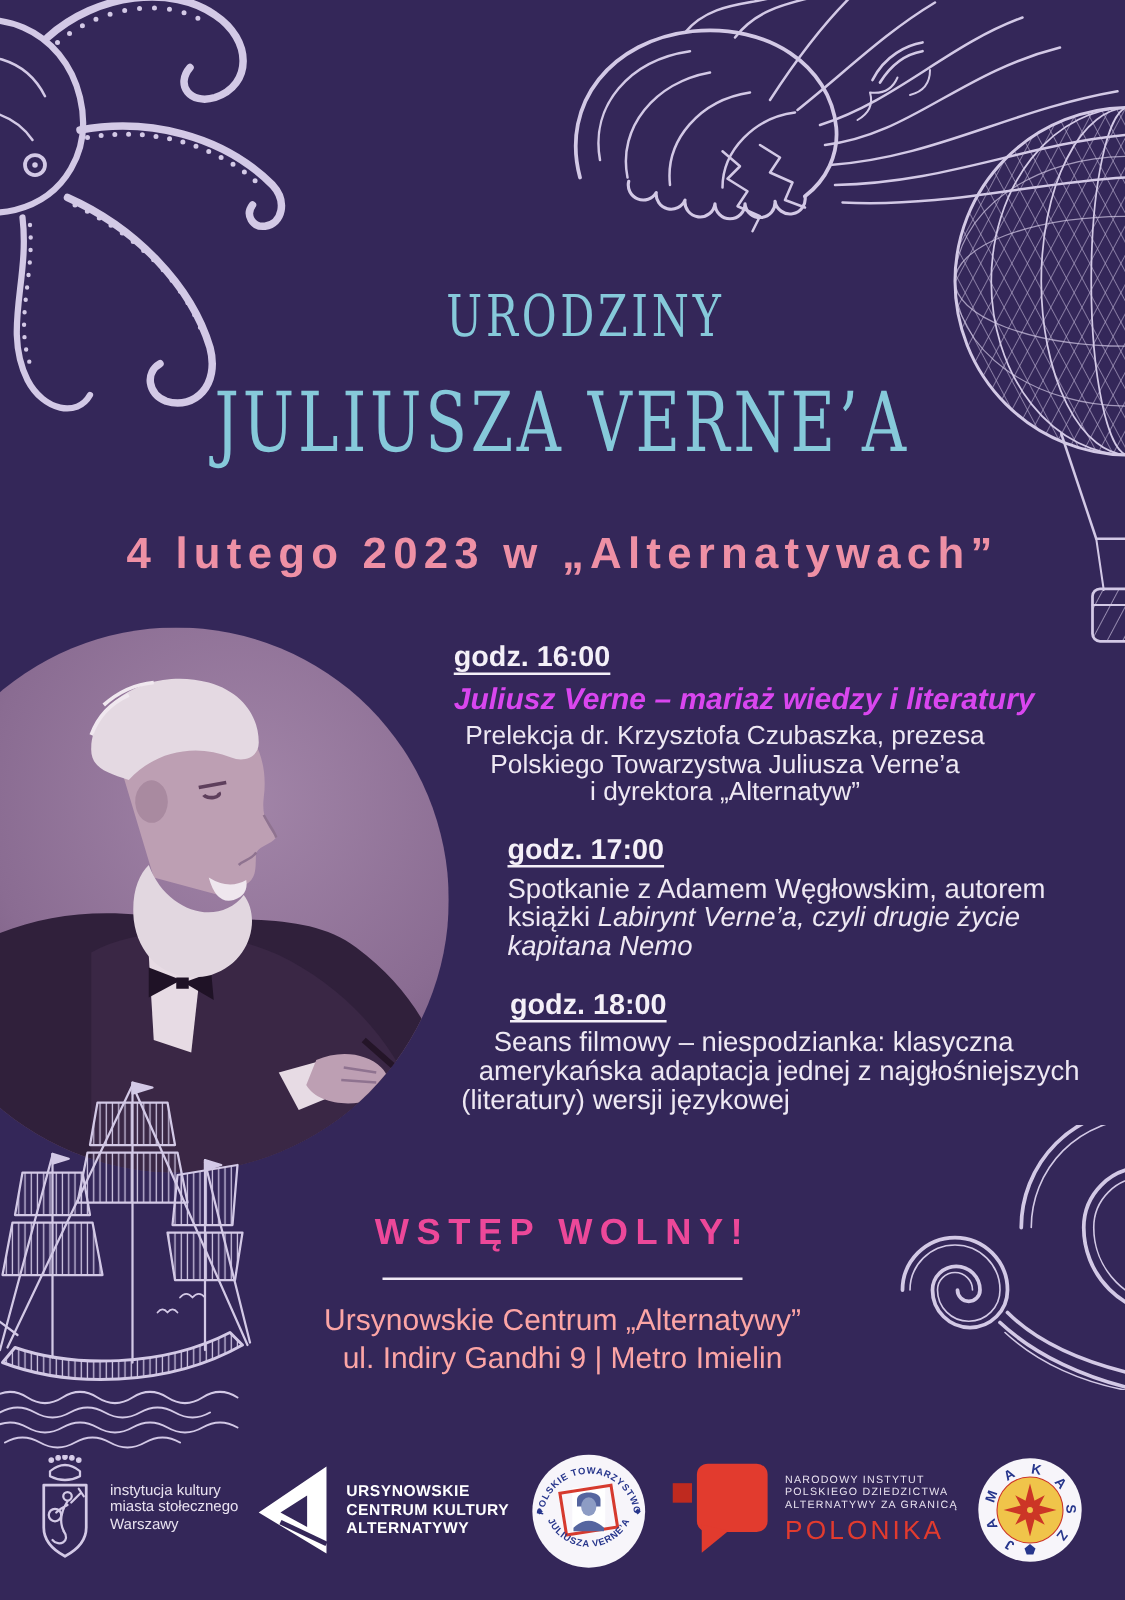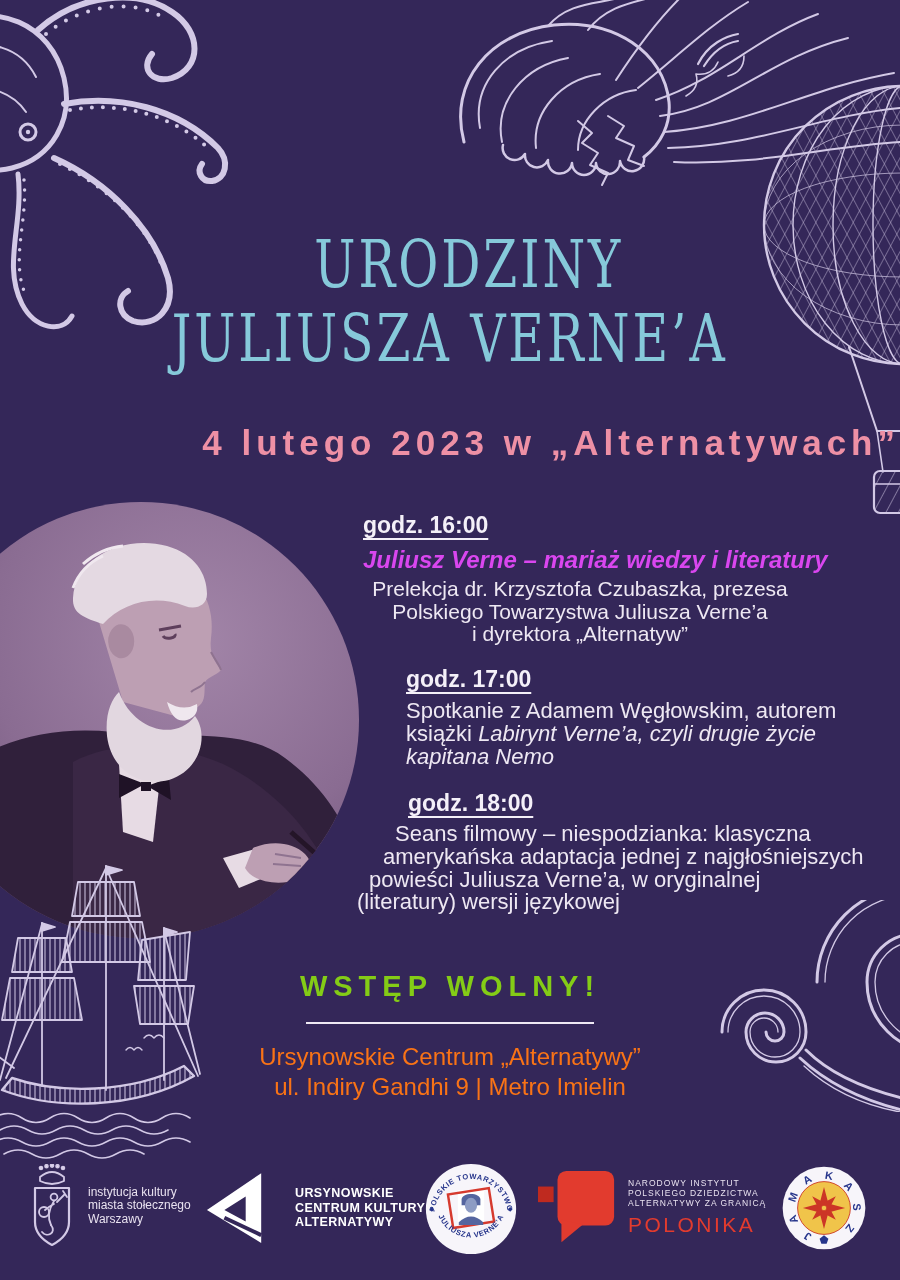--- a/index.html
+++ b/index.html
@@ -8,46 +8,46 @@
     background:#342759;overflow:hidden;
     font-family:"Liberation Sans",sans-serif;color:#efe9f4;
   }
   .abs{position:absolute;}
   svg{display:block;}
   
   .title-line{position:absolute;left:0;right:0;text-align:center;color:#86c9da;
     font-family:"DejaVu Serif",serif;font-weight:normal;}
   .title-line .tl{display:inline-block;transform:scaleX(.74);transform-origin:center;
     letter-spacing:4px;white-space:nowrap;text-transform:uppercase;}
-  #title1{top:226px;font-size:66px;padding-left:37px;}
+  #title1{top:226px;font-size:46px;padding-left:37px;}
   #title2{top:300px;font-size:66px;}
-  .subtitle{position:absolute;left:0;right:0;top:423px;text-align:right;
+  .subtitle{position:absolute;left:0;right:0;top:423px;text-align:center;
     color:#ee90a5;font-size:35px;font-weight:600;letter-spacing:5px;white-space:nowrap;}
   
   .sched-time{position:absolute;font-size:23px;font-weight:bold;color:#f4f0f8;
     text-decoration:underline;text-decoration-thickness:2px;text-underline-offset:5px;}
   .sched-event-title{position:absolute;font-size:24px;font-weight:bold;font-style:italic;color:#d946ef;}
   .sched-body{position:absolute;font-size:21px;line-height:22.5px;color:#eee8f3;}
   .sched-body.b2{font-size:22px;line-height:23px;}
   .sched-body.b3{font-size:22px;line-height:22.8px;}
   .b3 .ln:nth-child(1){padding-left:38px;}
   .b3 .ln:nth-child(2){padding-left:26px;}
   .b3 .ln:nth-child(3){padding-left:12px;}
   .center{text-align:center;}
   em{font-style:italic;}
   
   .admission{position:absolute;left:0;right:0;top:970px;text-align:center;
-    color:#84cc16;font-size:29px;font-weight:bold;letter-spacing:6px;}
+    color:#ec4899;font-size:29px;font-weight:bold;letter-spacing:6px;}
   .divider{position:absolute;left:306px;top:1022px;width:288px;height:2px;background:#efe9f4;}
   .venue{position:absolute;left:0;right:0;top:1042px;text-align:center;
-    font-size:24px;line-height:30px;color:#f97316;}
+    font-size:24px;line-height:30px;color:#fca5a5;}
   
   .logo-group{position:absolute;display:flex;align-items:center;}
   .warsaw-text{margin-left:10px;font-size:12px;line-height:13.5px;color:#e9e2f0;}
-  .ukca-text{margin-left:28px;font-size:12.5px;line-height:14.5px;font-weight:bold;
+  .ukca-text{margin-left:10px;font-size:12.5px;line-height:14.5px;font-weight:bold;
     letter-spacing:.4px;color:#fff;}
   .polonika-text{margin-left:10px;}
   .polonika-small{font-size:8.5px;line-height:9.8px;letter-spacing:1px;color:#e9e2f0;}
   .polonika-name{margin-top:4px;font-size:21px;font-weight:normal;letter-spacing:2.5px;color:#e23b2e;}
   .ptjv-text{font-family:"Liberation Sans",sans-serif;font-size:8px;font-weight:bold;
     fill:#27368c;letter-spacing:.7px;}
   .ring-letter{font-family:"Liberation Sans",sans-serif;font-size:12.5px;font-weight:bold;fill:#27368c;}
   
   .art{stroke:#d3c9e6;fill:none;stroke-linecap:round;stroke-linejoin:round;}
 </style>
@@ -215,21 +215,20 @@
   <div class="sched-body b2" style="left:406px;top:699px;width:470px">
     <div class="ln">Spotkanie z Adamem Węgłowskim, autorem</div>
     <div class="ln"><span>książki </span><em>Labirynt Verne’a, czyli drugie życie</em></div>
     <div class="ln"><em>kapitana Nemo</em></div>
   </div>
 
   <div class="sched-time" style="left:408px;top:790px">godz. 18:00</div>
   <div class="sched-body b3" style="left:357px;top:823px;width:510px">
     <div class="ln">Seans filmowy – niespodzianka: klasyczna</div>
     <div class="ln">amerykańska adaptacja jednej z najgłośniejszych</div>
-    <div class="ln">powieści Juliusza Verne’a, w oryginalnej</div>
     <div class="ln">(literatury) wersji językowej</div>
   </div>
 
   <div class="admission">WSTĘP WOLNY!</div>
   <div class="divider"></div>
   <div class="venue">
     <div>Ursynowskie Centrum „Alternatywy”</div>
     <div>ul. Indiry Gandhi 9 | Metro Imielin</div>
   </div>
 

